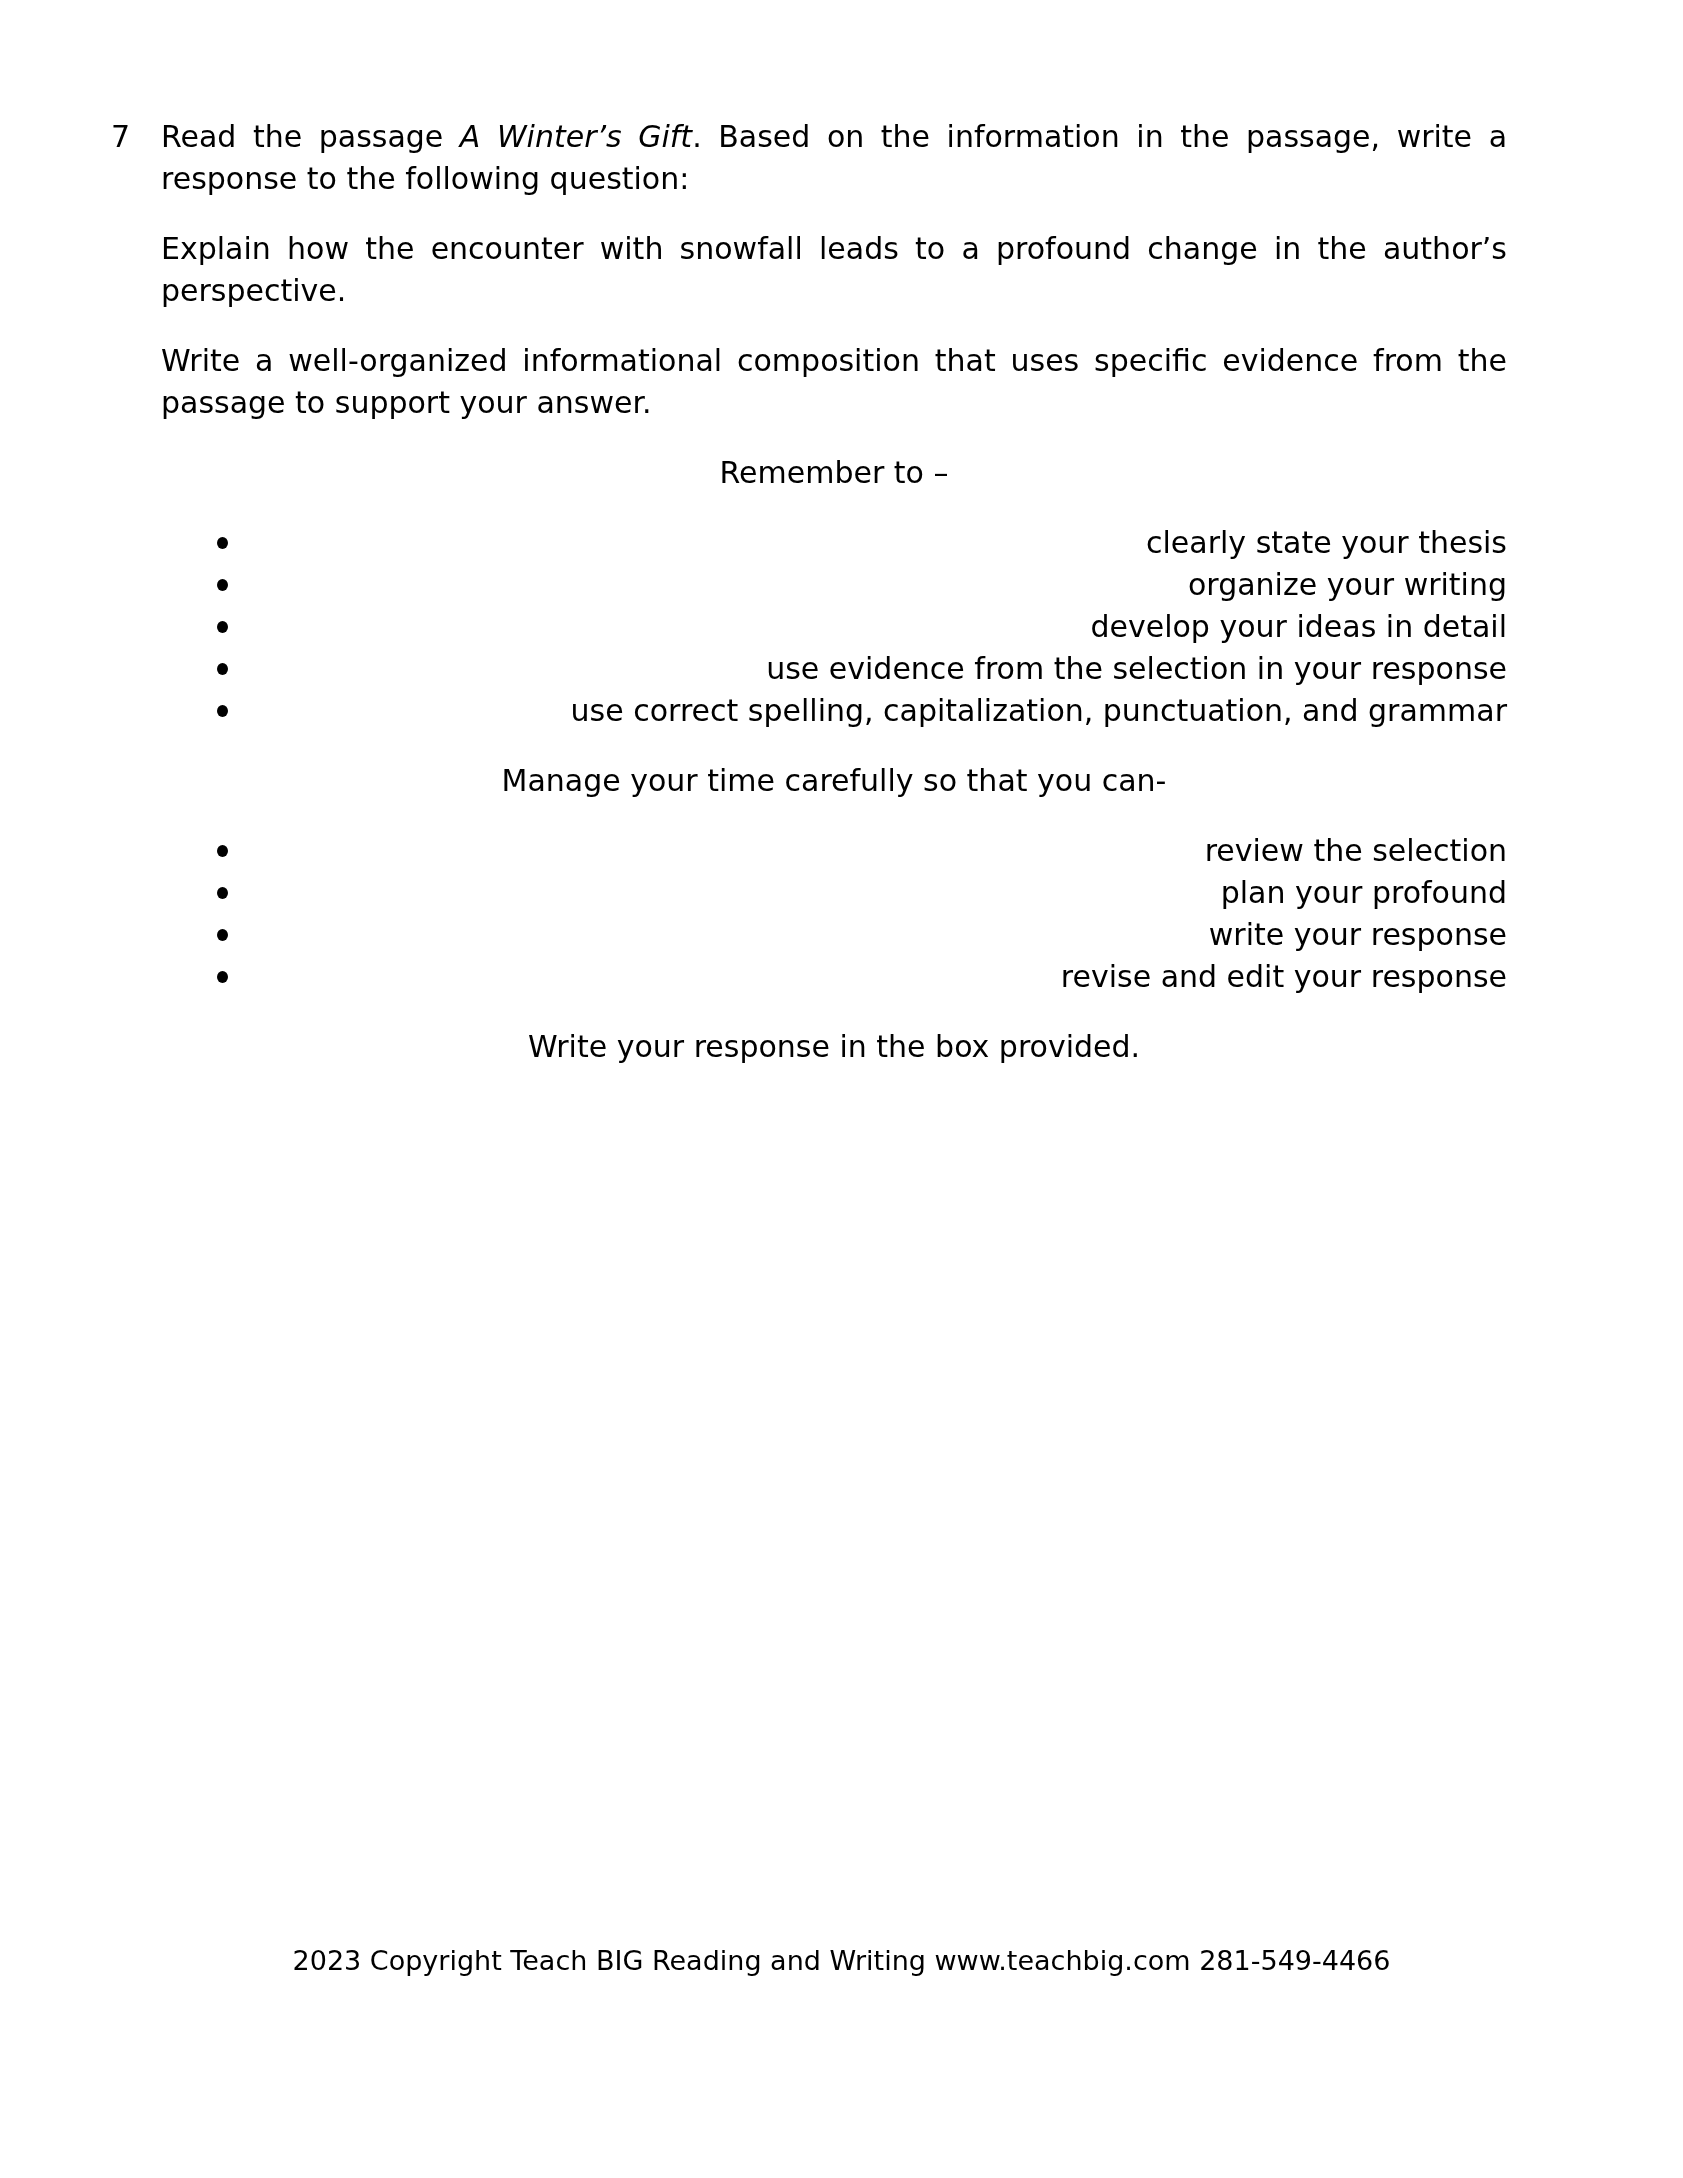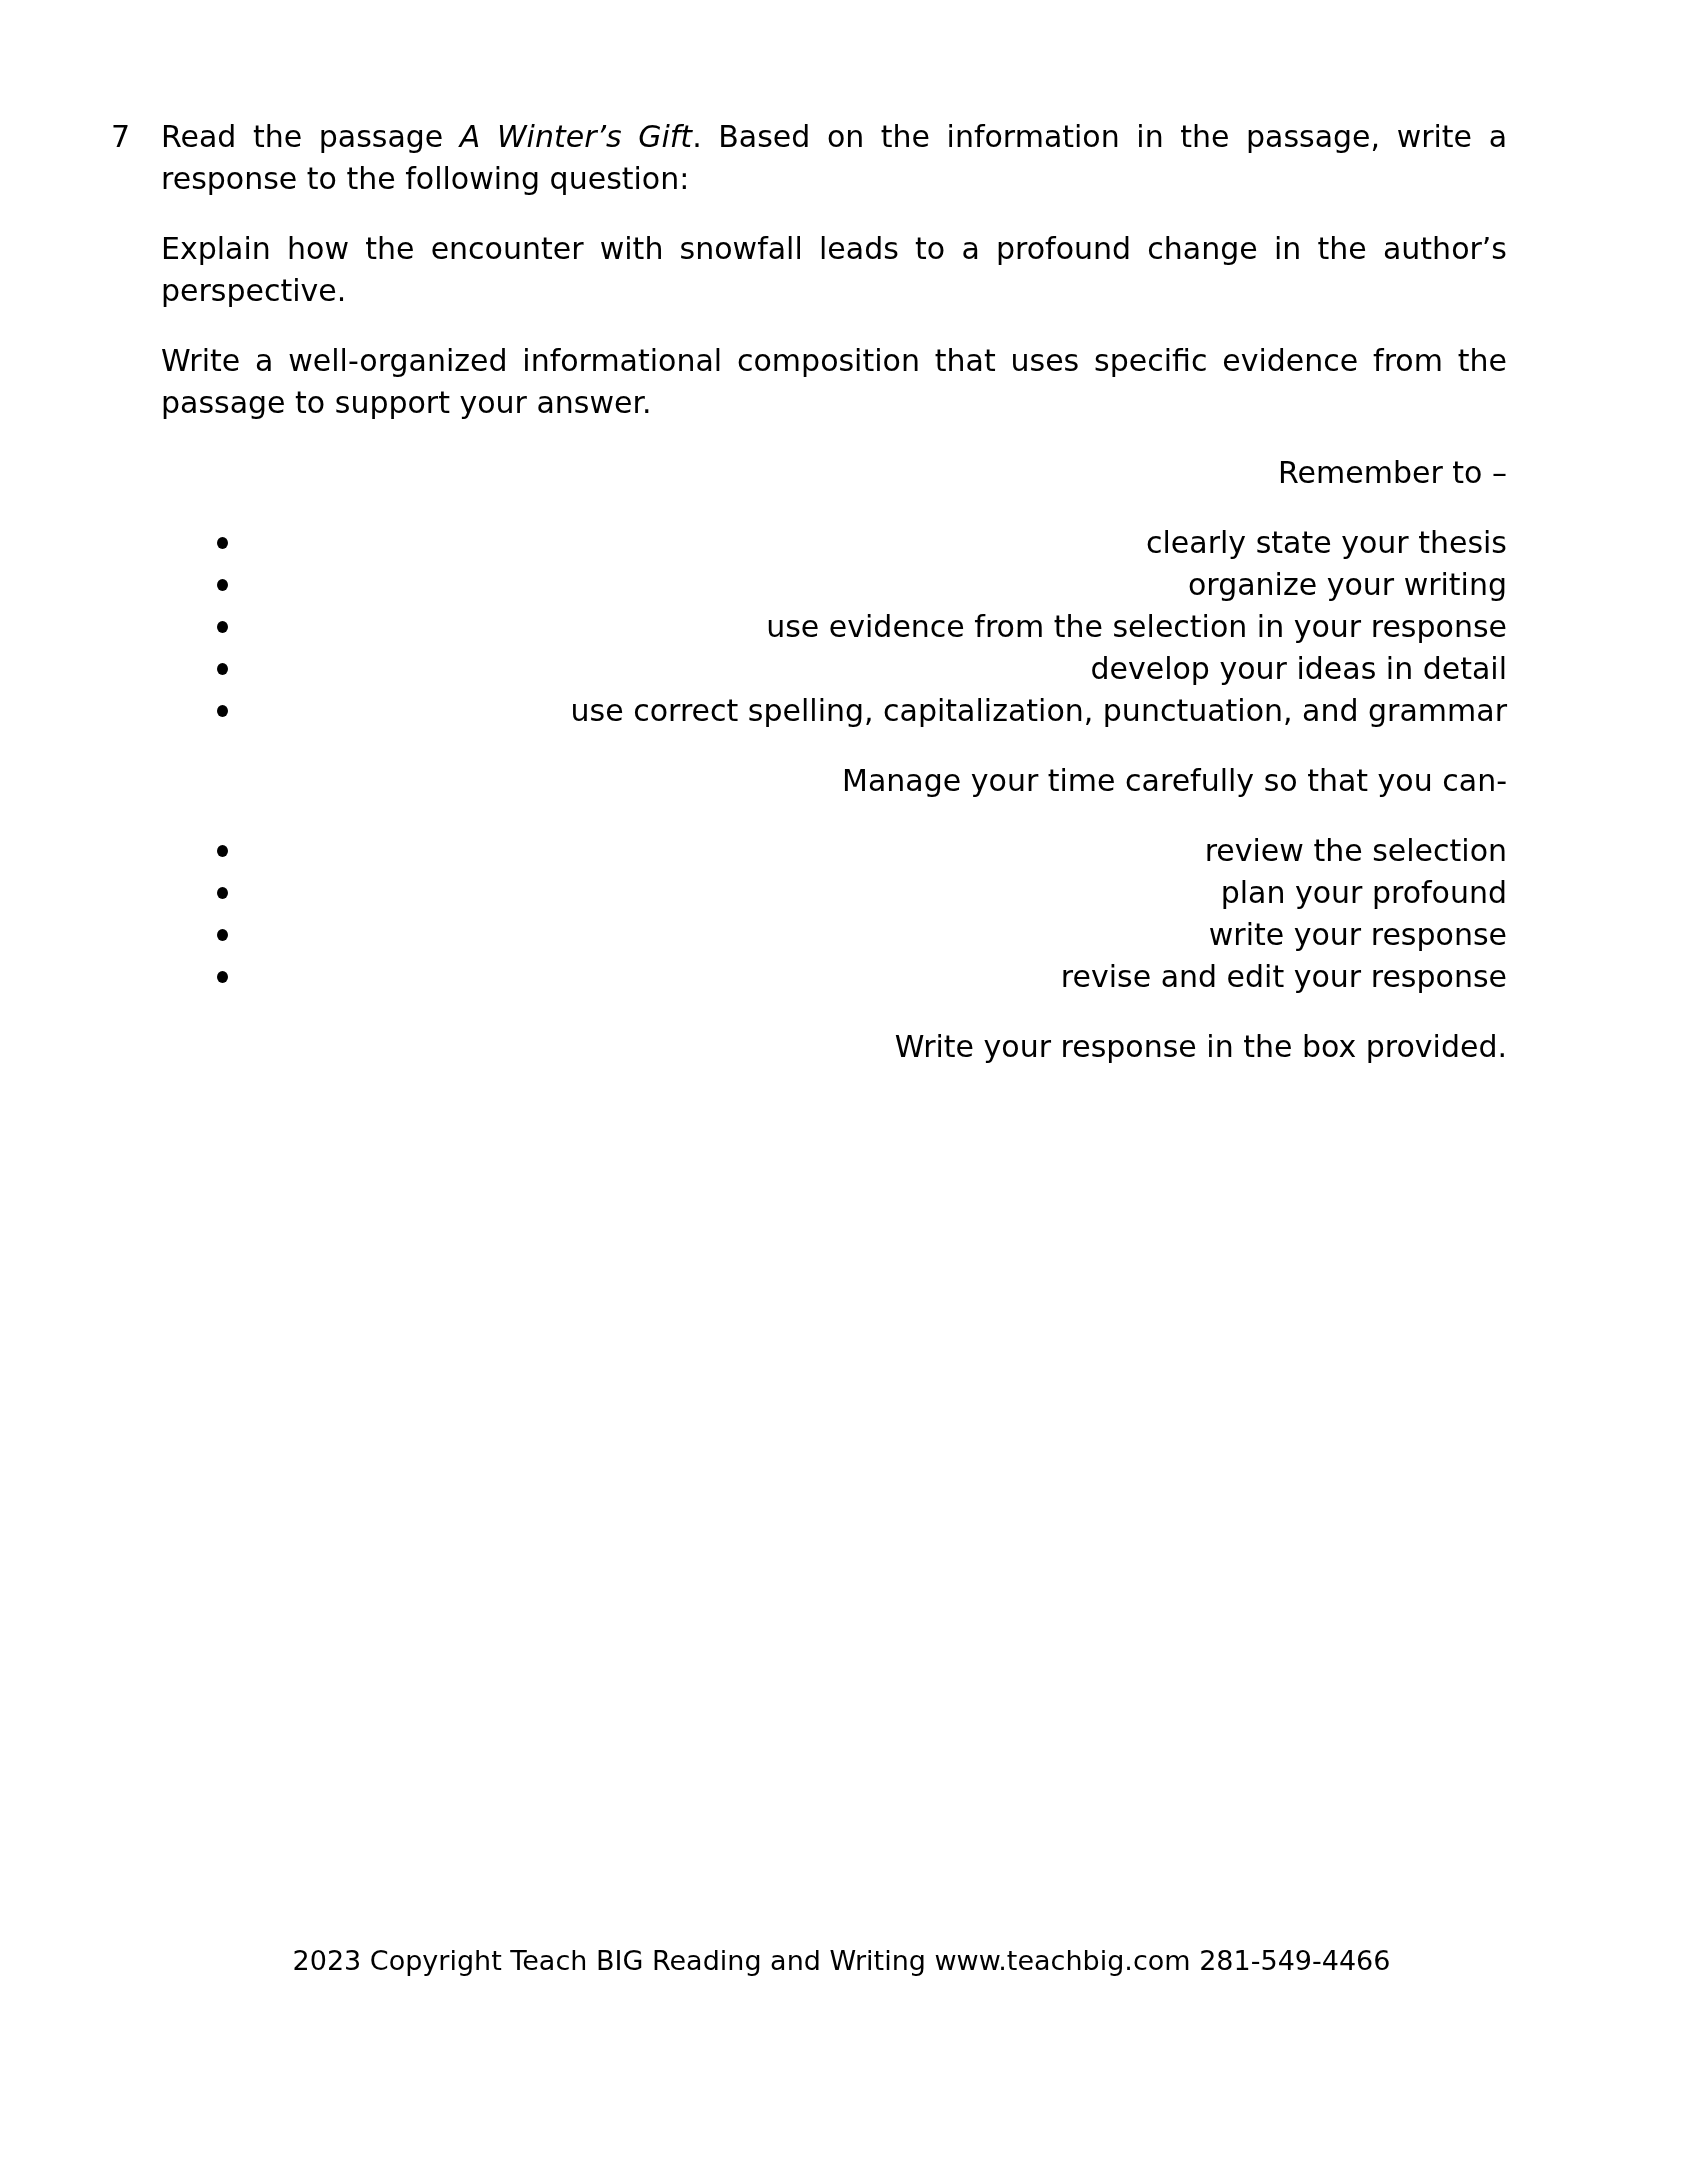--- a/index.html
+++ b/index.html
@@ -23,21 +23,21 @@
     left: 161px;
     top: 116px;
     width: 1346px;
   }
   .content p {
     margin: 0 0 28px 0;
     text-align: justify;
   }
   .content p.heading,
   .content p.closing {
-    text-align: right;
+    text-align: center;
   }
   .q-row {
     position: relative;
   }
   .q-num {
     position: absolute;
     left: -50px;
     top: 0;
   }
   .passage-title {
@@ -88,22 +88,22 @@
 
     <p>Explain how the encounter with snowfall leads to a profound change in the author’s perspective.</p>
 
     <p>Write a well-organized informational composition that uses specific evidence from the passage to support your answer.</p>
 
     <p class="heading">Remember to –</p>
 
     <ul class="bullet-list">
         <li>clearly state your thesis</li>
         <li>organize your writing</li>
+        <li>develop your ideas in detail</li>
         <li>use evidence from the selection in your response</li>
-        <li>develop your ideas in detail</li>
         <li>use correct spelling, capitalization, punctuation, and grammar</li>
       </ul>
 
     <p class="heading">Manage your time carefully so that you can-</p>
 
     <ul class="bullet-list">
         <li>review the selection</li>
         <li>plan your profound</li>
         <li>write your response</li>
         <li>revise and edit your response</li>

